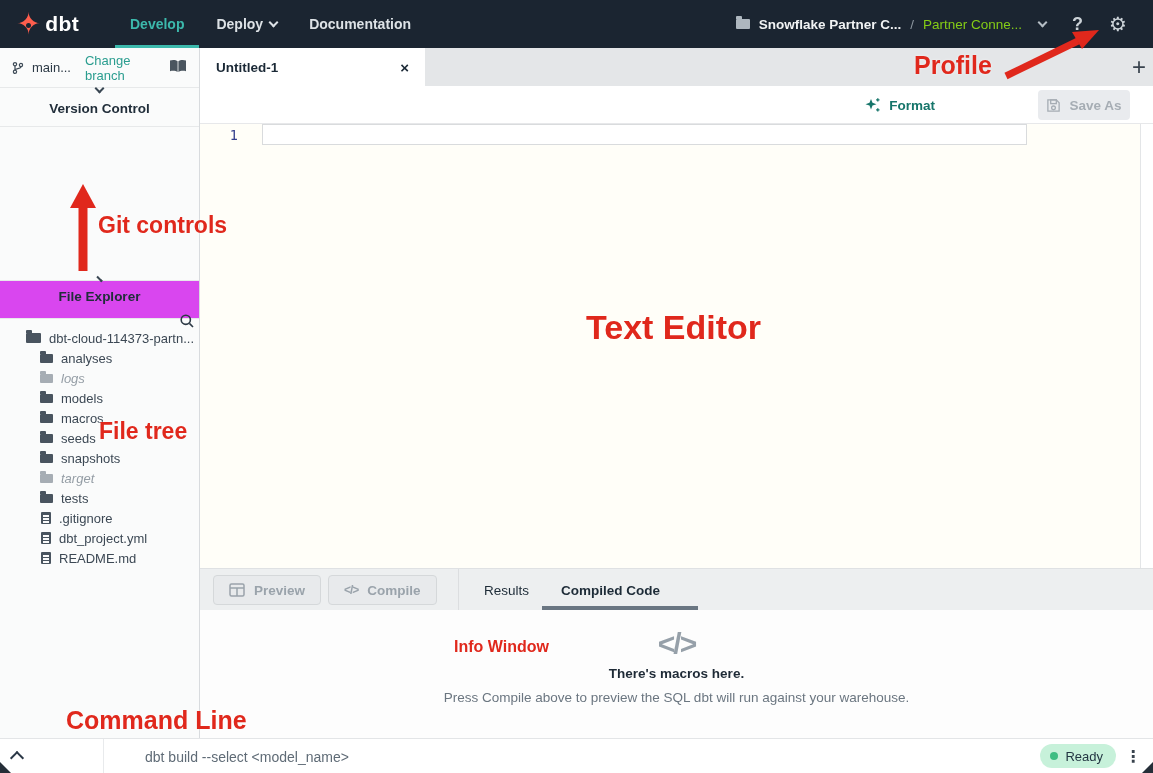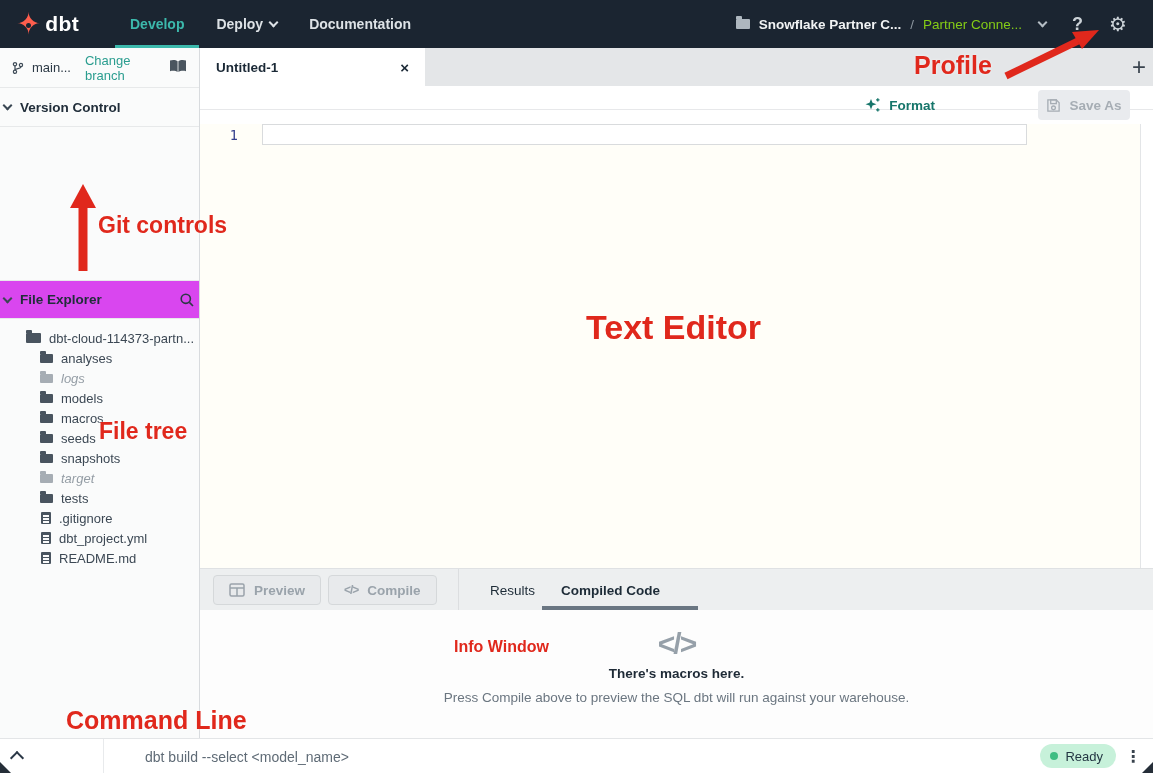--- a/index.html
+++ b/index.html
@@ -28,21 +28,21 @@
   .top-icon { color:#ccd3d8; margin-left:26px; cursor:pointer; line-height:1; }
   .help-icon { font-size:18px; font-weight:700; }
   .gear-icon { font-size:20px; font-family:"DejaVu Sans", sans-serif; }
 
   
   .sidebar { position:absolute; left:0; top:48px; width:200px; height:690px; background:#fafbfb; border-right:1px solid #d8dbde; }
   .branch-row { height:40px; display:flex; align-items:center; padding:0 12px; border-bottom:1px solid #e7e9ea; gap:8px; }
   .branch-name { font-size:13px; color:#2d3a46; }
   .branch-link { font-size:13px; color:#2a9d8f; cursor:pointer; margin-left:6px; }
   .book-icon { margin-left:auto; cursor:pointer; }
-  .section-header { height:39px; display:flex; align-items:center; gap:9px; padding:0 4px; border-bottom:1px solid #e7e9ea; cursor:pointer; }
+  .section-header { height:39px; display:flex; align-items:center; gap:9px; padding:0 4px; border-bottom:1px solid #e7e9ea; cursor:pointer;flex-direction:column; }
   .section-header .chev { color:#3a4753; }
   .section-title { font-size:13.5px; font-weight:700; color:#212e3a; }
   .fe-header { position:absolute; left:0; right:0; top:232px; border-top:1px solid #e7e9ea; background:#d946ef; }
   .search-icon { margin-left:auto; cursor:pointer; display:flex; }
   .split-btn { position:absolute; left:8px; top:89px; width:182px; height:36px; border:1.5px solid #2f9e7a; border-radius:6px; background:#d9f4e7; display:flex; overflow:hidden; cursor:pointer; }
   .split-btn-main { flex:1; display:flex; align-items:center; justify-content:center; font-size:13.5px; color:#1b7a5f; }
   .split-btn-caret { width:37px; border-left:1px solid #2f9e7a; display:flex; align-items:center; justify-content:center; }
   .split-btn-caret .chev { width:9px; height:9px; border-width:2.5px; color:#1b7a5f; }
 
   .tree { position:absolute; left:0; top:272px; right:1px; padding-top:8px; }
@@ -56,37 +56,37 @@
   .tdoc { display:inline-block; width:10px; height:12px; background:#49545f; border-radius:1px; position:relative; flex:none; margin-left:1px; }
   .tdoc::after { content:""; position:absolute; left:2px; right:2px; top:3px; height:1.5px; background:#fafbfb; box-shadow:0 3px 0 #fafbfb, 0 6px 0 #fafbfb; }
 
   
   .main { position:absolute; left:200px; top:48px; width:953px; height:690px; }
   .tabbar { position:absolute; left:0; top:0; width:100%; height:38px; background:#e4e6e8; }
   .tab-active { position:absolute; left:0; top:0; width:225px; height:38px; background:#fff; display:flex; align-items:center; padding:0 16px; cursor:pointer; }
   .tab-title { font-size:13.5px; font-weight:700; color:#1b2936; }
   .tab-close { margin-left:auto; font-size:15px; font-weight:700; color:#1b2936; cursor:pointer; line-height:1; }
   .tab-plus { position:absolute; right:7px; top:0; height:38px; display:flex; align-items:center; font-size:24px; font-weight:400; color:#39434e; cursor:pointer; }
-  .toolbar { position:absolute; left:0; top:38px; width:100%; height:24px; background:#fff; border-bottom:1px solid #e7e8ea; }
+  .toolbar { position:absolute; left:0; top:38px; width:100%; height:38px; background:#fff; border-bottom:1px solid #e7e8ea; }
   .format-btn { position:absolute; right:218px; top:0; height:38px; display:flex; align-items:center; gap:8px; color:#16756a; font-size:13.5px; font-weight:600; cursor:pointer; }
   .saveas-btn { position:absolute; right:23px; top:4px; width:92px; height:30px; background:#e9ebee; border-radius:4px; display:flex; align-items:center; justify-content:center; gap:8px; color:#a6adb4; font-size:13.5px; font-weight:600; cursor:default; }
   .editor { position:absolute; left:0; top:76px; width:100%; height:444px; background:#fffef8; }
   .gutter-num { position:absolute; left:22px; top:3px; width:16px; text-align:right; font-family:"DejaVu Sans Mono", monospace; font-size:13.5px; color:#35408c; }
   .cursor-line { position:absolute; left:62px; top:0; width:765px; height:21px; background:#fff; border:1px solid #d9dbdd; }
   .editor-scroll-strip { position:absolute; right:0; top:0; width:13px; height:444px; background:#fff; border-left:1px solid #e3e5e7; }
 
   
   .panel-header { position:absolute; left:0; top:520px; width:100%; height:42px; background:#edeff0; border-top:1px solid #dfe1e3; }
   .pbtn { position:absolute; top:6px; height:30px; border:1px solid #d5d8da; background:#e8eaec; border-radius:4px; color:#9aa3ab; font-size:13.5px; font-weight:600; display:flex; align-items:center; gap:9px; padding:0 15px; cursor:default; }
   .pbtn-preview { left:13px; }
   .pbtn-compile { left:128px; }
   .code-glyph-sm { font-size:12px; font-weight:700; letter-spacing:-1px; color:#9aa3ab; }
   .panel-divider { position:absolute; left:258px; top:0; width:1px; height:42px; background:#dcdee0; }
   .ptab { position:absolute; top:0; height:42px; display:flex; align-items:center; font-size:13.5px; color:#1d2b37; cursor:pointer; }
-  .ptab-results { left:284px;margin-left:6px; }
+  .ptab-results { left:284px; }
   .ptab-compiled { left:361px; font-weight:600; }
   .ptab-underline { position:absolute; left:342px; bottom:0; width:156px; height:4px; background:#6a7682; }
   .panel-body { position:absolute; left:0; top:562px; width:100%; height:128px; background:#fdfdfd; text-align:center; }
   .code-glyph-lg { margin-top:16px; font-size:30px; font-weight:700; letter-spacing:-2px; color:#96a0a9; line-height:1.2; }
   .empty-title { margin-top:4px; font-size:13.5px; font-weight:700; color:#1e2a36; }
   .empty-msg { margin-top:9px; font-size:13.5px; color:#6b7680; }
 
   
   .commandbar { position:absolute; left:0; top:738px; width:1153px; height:35px; background:#fff; border-top:1px solid #e3e5e7; }
   .cmd-chevron { position:absolute; left:12px; top:14px; width:10px; height:10px; border-right:2.5px solid #2b3847; border-bottom:2.5px solid #2b3847; transform:rotate(-135deg); cursor:pointer; }

